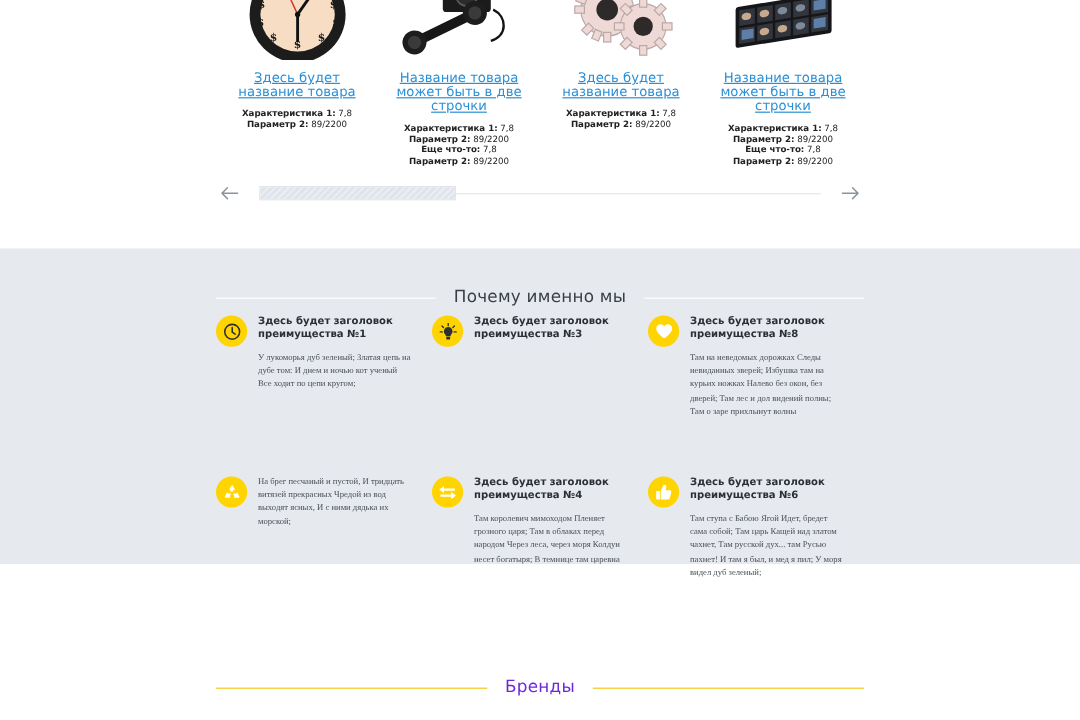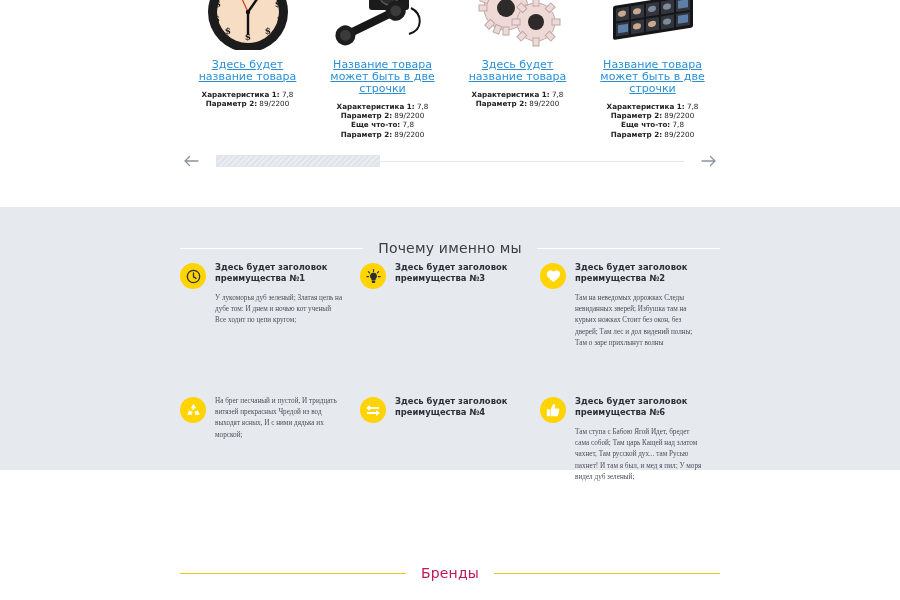--- a/index.html
+++ b/index.html
@@ -124,21 +124,21 @@
     font-size:7.2px;line-height:11.2px;color:#4a4f58;font-family:Liberation Serif, serif;
   }
 
   
   .brands-section{
     position:absolute;left:0;top:520px;width:900px;height:80px;
     background:#ffffff;
   }
   #brands-head{top:45px;}
   #brands-head .line{background:#f5c518;height:1px;}
-  #brands-head .ttl{color:#be185d;font-size:14px;}
+  #brands-head .ttl{color:#6d28d9;font-size:14px;}
 </style>
 </head>
 <body>
 
 <div class="page">
 
   <div class="slider-section">
 
     <div class="products">
 
@@ -386,22 +386,22 @@
         </div>
       </div>
 
       <div class="adv">
         <div class="adv-icon">
           <svg width="15" height="14" viewBox="0 0 15 14">
             <path d="M7.5 13 C7.5 13 0.8 8.6 0.8 4.8 A3.7 3.7 0 0 1 7.5 2.8 A3.7 3.7 0 0 1 14.2 4.8 C14.2 8.6 7.5 13 7.5 13 z" fill="#ffffff"></path>
           </svg>
         </div>
         <div class="adv-body">
-          <div class="adv-title">Здесь будет заголовок преимущества №2</div>
-          <div class="adv-text">Там на неведомых дорожках Следы невиданных зверей; Избушка там на курьих ножках Стоит без окон, без дверей; Там лес и дол видений полны; Там о заре прихлынут волны</div>
+          <div class="adv-title">Здесь будет заголовок преимущества №8</div>
+          <div class="adv-text">Там на неведомых дорожках Следы невиданных зверей; Избушка там на курьих ножках Налево без окон, без дверей; Там лес и дол видений полны; Там о заре прихлынут волны</div>
         </div>
       </div>
 
       <div class="adv">
         <div class="adv-icon">
           <svg width="15" height="15" viewBox="0 0 15 15">
             <g fill="#ffffff" stroke="#ffffff" stroke-width="0.5">
               <path d="M7.5 1.2 L9.7 5.1 L7.9 5.1 L7.9 6.6 L6.4 6.6 L6.4 5.1 L5.3 5.1 z"></path>
               <path d="M1.6 11.4 L3.3 7.3 L4.2 8.8 L5.5 8 L6.3 9.3 L5 10.1 L5.9 11.5 z"></path>
               <path d="M13.4 11.4 L9 11.6 L9.9 10.2 L8.6 9.4 L9.4 8.1 L10.7 8.9 L11.6 7.4 z"></path>
@@ -417,20 +417,21 @@
         <div class="adv-icon">
           <svg width="16" height="13" viewBox="0 0 16 13">
             <g fill="#ffffff">
               <path d="M5 1 L1 4 L5 7 L5 5 L14 5 L14 3 L5 3 z"></path>
               <path d="M11 6 L15 9 L11 12 L11 10 L2 10 L2 8 L11 8 z"></path>
             </g>
           </svg>
         </div>
         <div class="adv-body">
           <div class="adv-title">Здесь будет заголовок преимущества №4</div>
+          <div class="adv-text">Там королевич мимоходом Пленяет грозного царя; Там в облаках перед народом Через леса, через моря Колдун несет богатыря; В темнице там царевна</div>
         </div>
       </div>
 
       <div class="adv">
         <div class="adv-icon">
           <svg width="14" height="15" viewBox="0 0 14 15">
             <path d="M4.6 6.2 L7 1.2 A1.5 1.5 0 0 1 9.3 2.6 L8.7 5.6 L12.2 5.6 A1.3 1.3 0 0 1 13.4 7.2 L12.2 12 A1.6 1.6 0 0 1 10.6 13.2 L4.6 13.2 z" fill="#ffffff"></path>
             <rect x="0.8" y="6.2" width="3.1" height="7" rx="0.7" fill="#ffffff"></rect>
           </svg>
         </div>

